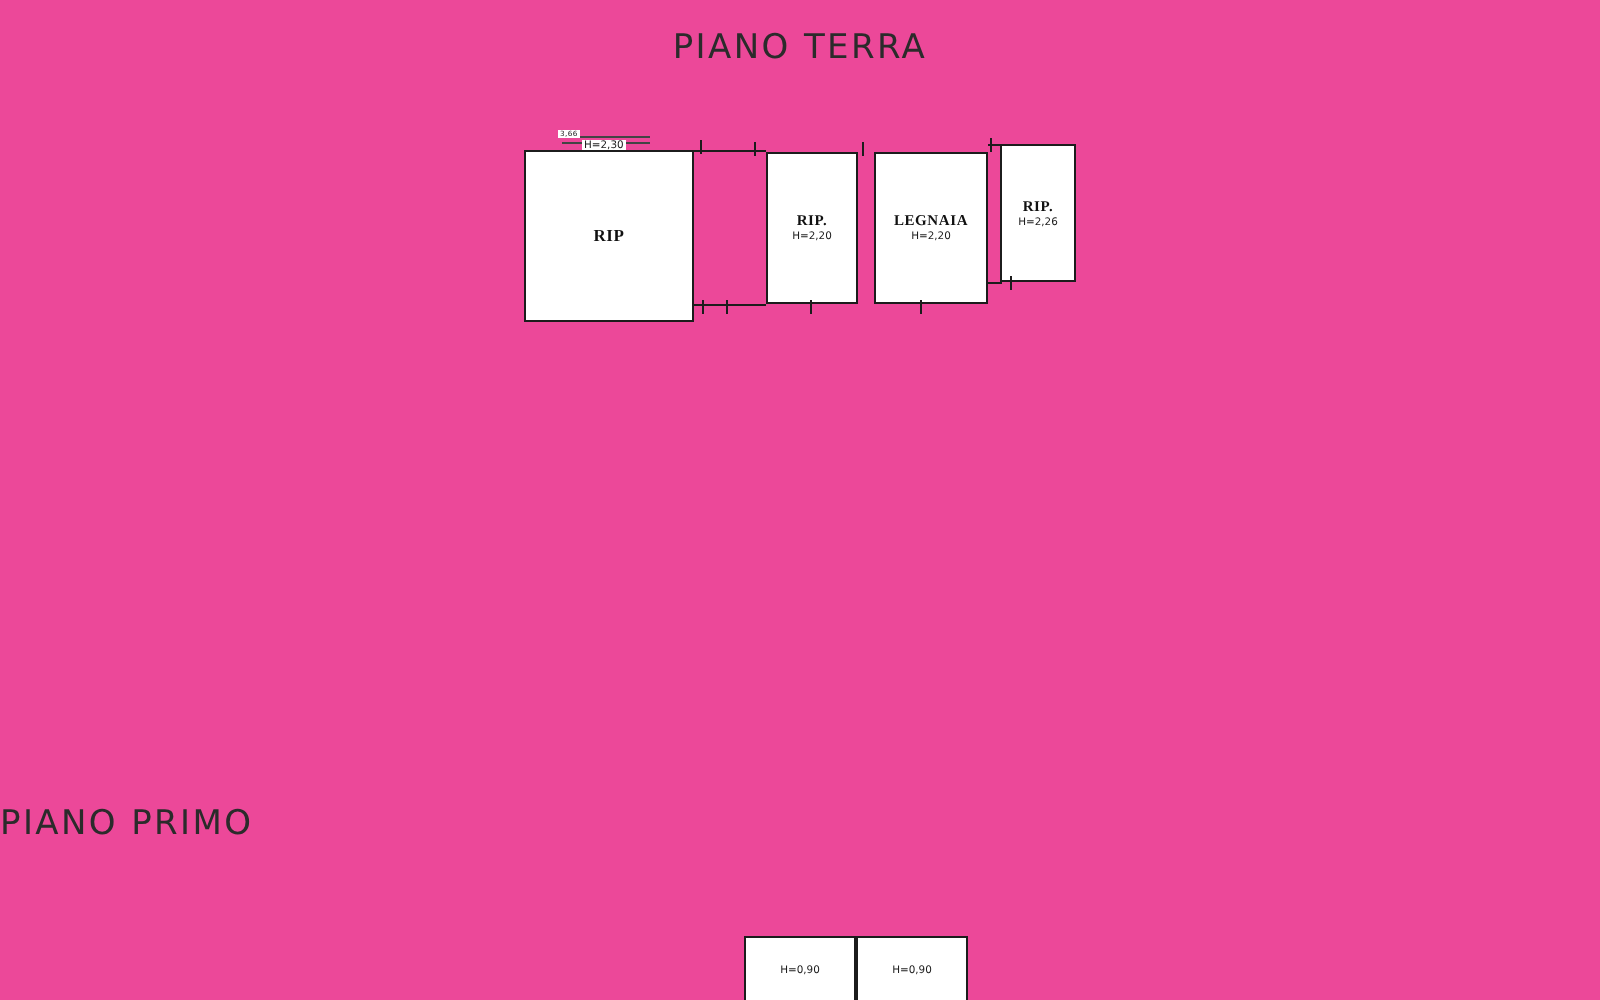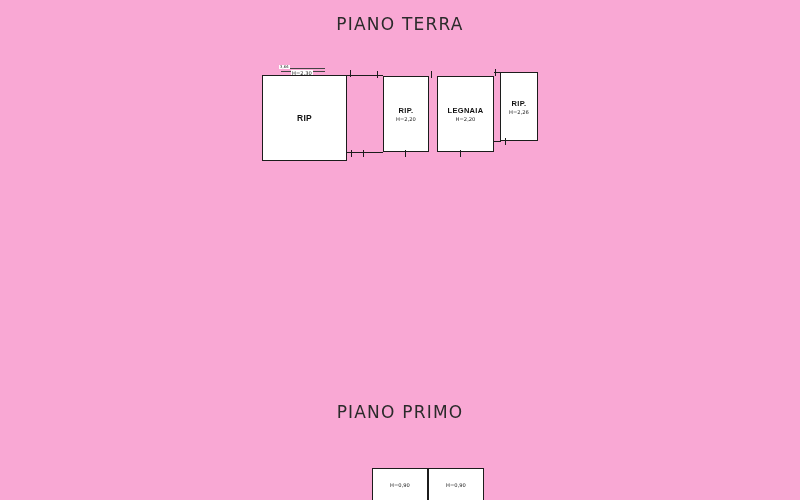--- a/index.html
+++ b/index.html
@@ -11,21 +11,21 @@
     height: 500px;
     background: #ffffff;
     font-family: "Liberation Sans", sans-serif;
     color: #1a1a1a;
     overflow: hidden;
     position: relative;
   }
   .sheet {
     position: absolute;
     inset: 0;
-    background: #f9a8d4;
+    background: #ec4899;
   }
 
   
   .plan-title {
     position: absolute;
     font-size: 17px;
     letter-spacing: 1.2px;
     color: #2b2b2b;
     font-family: "DejaVu Sans", sans-serif;
     white-space: nowrap;
@@ -33,21 +33,21 @@
   #title-ground {
     left: 0;
     right: 0;
     top: 14px;
     text-align: center;
   }
   #title-first {
     left: 0;
     right: 0;
     top: 402px;
-    text-align: center;
+    text-align: left;
   }
 
   
   .plan-group {
     position: absolute;
   }
   #ground-plan {
     left: 255px;
     top: 66px;
     width: 290px;
@@ -76,21 +76,21 @@
     text-align: center;
     line-height: 1.25;
     pointer-events: none;
   }
   .room-name {
     display: block;
     font-size: 7.5px;
     font-weight: bold;
     letter-spacing: 0.3px;
     color: #111;
-    font-family: Liberation Sans, sans-serif;
+    font-family: Liberation Serif, serif;
   }
   .room-name.big {
     font-size: 8.5px;
   }
   .room-h {
     display: block;
     font-size: 5.2px;
     color: #1c1c1c;
     font-family: "DejaVu Sans", sans-serif;
     margin-top: 1px;

